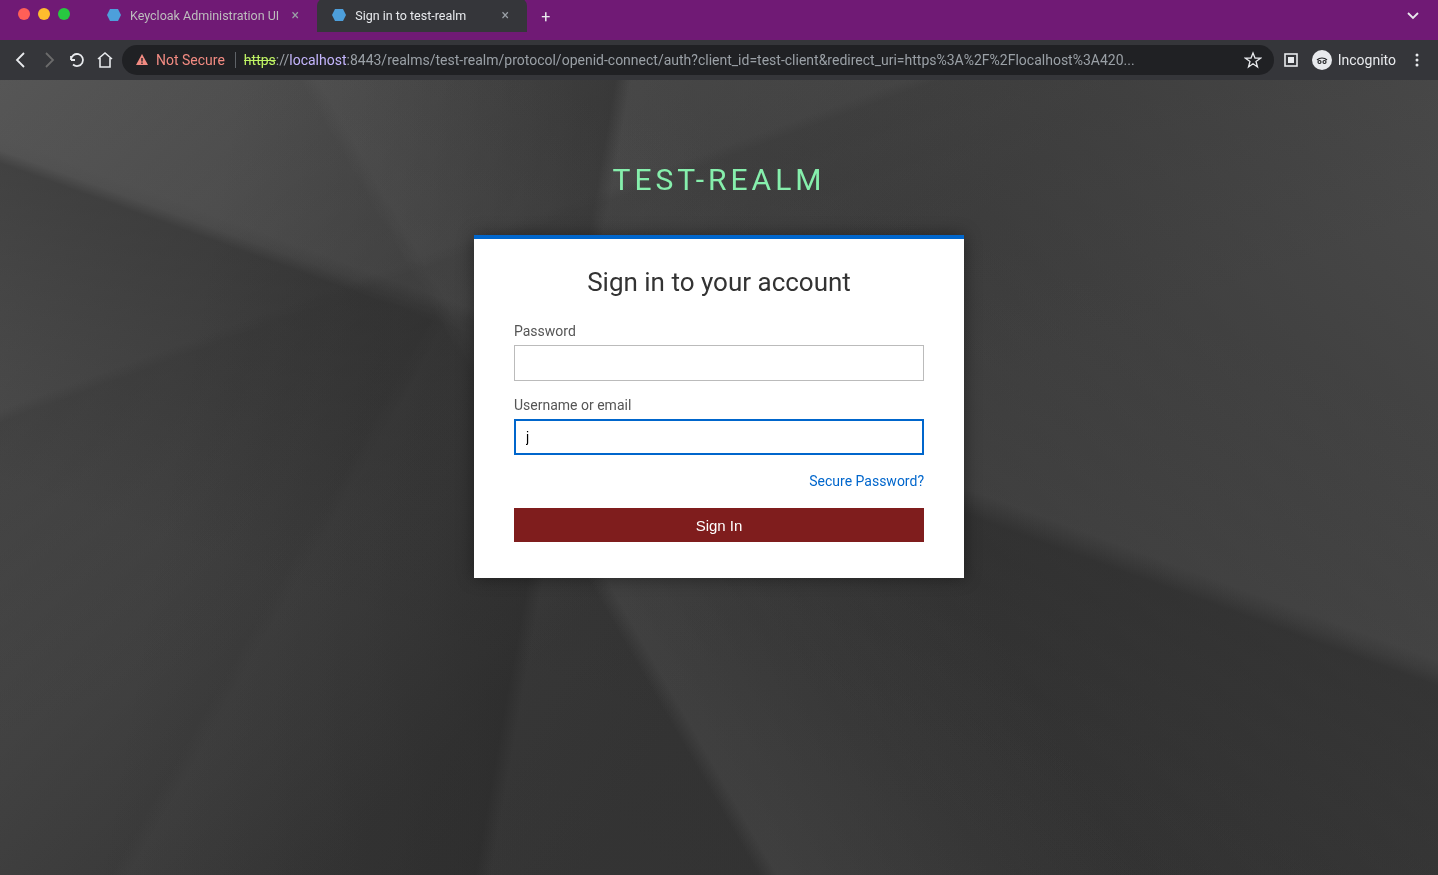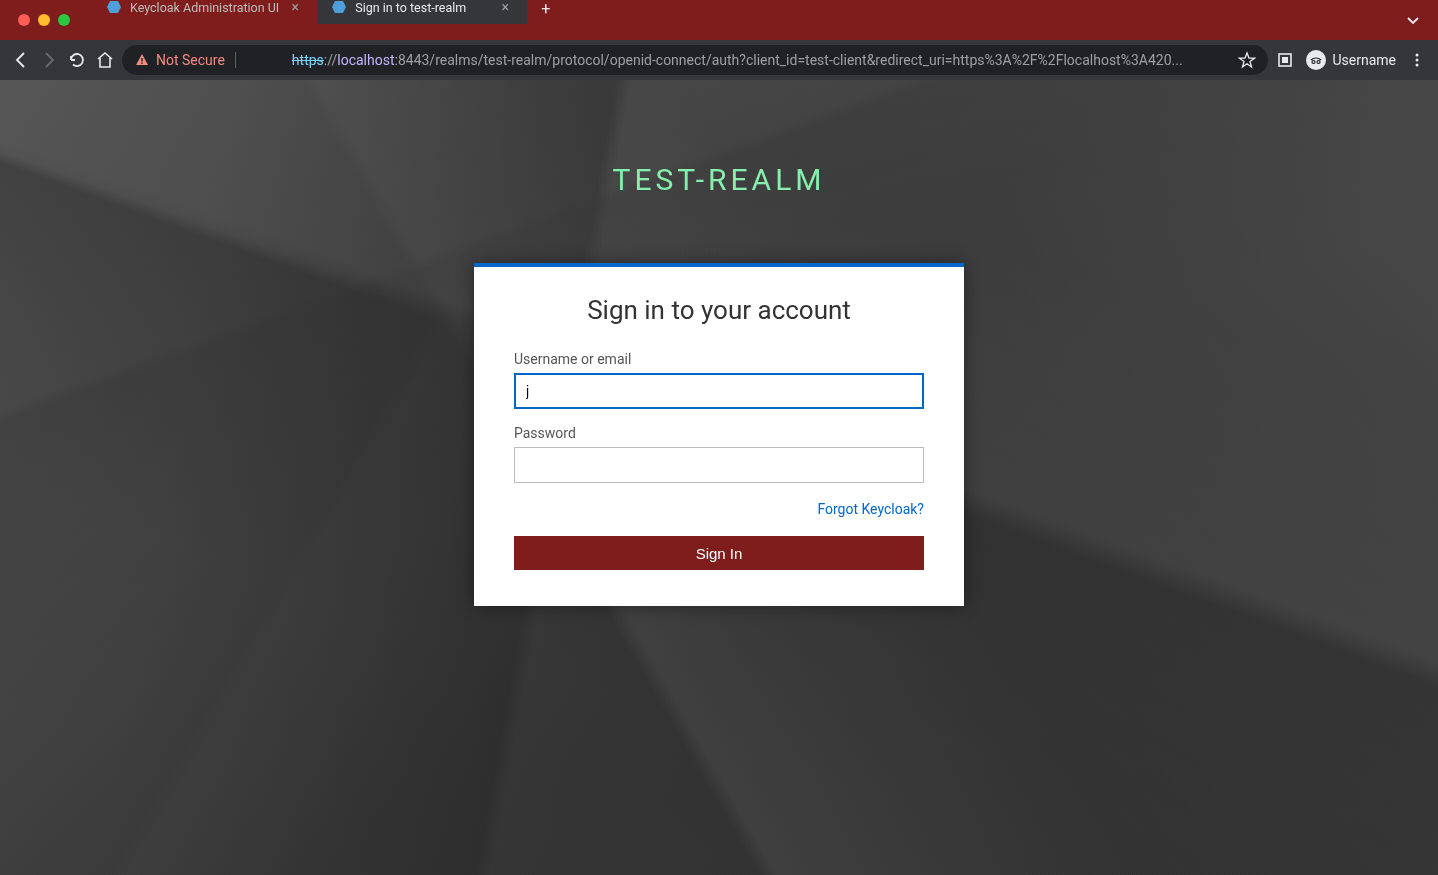--- a/index.html
+++ b/index.html
@@ -5,25 +5,24 @@
     * { margin: 0; padding: 0; box-sizing: border-box; }
     body {
       font-family: -apple-system, BlinkMacSystemFont, "Segoe UI", Roboto, sans-serif;
       width: 1438px;
       height: 875px;
       overflow: hidden;
       background: #000;
     }
     
     .browser-top {
-      background: #7f1d1d;
+      background: #701a75;
       height: 40px;
       display: flex;
-      align-items: center;
-      padding: 16px 8px;
+      padding: 8px 8px;
     }
     .traffic-lights {
       display: flex;
       gap: 8px;
       padding: 0 10px;
     }
     .traffic-light {
       width: 12px;
       height: 12px;
       border-radius: 50%;
@@ -128,21 +127,21 @@
       flex-shrink: 0;
       border-right: 1px solid #5f6368;
       padding-right: 10px;
     }
     .url-text {
       white-space: nowrap;
       overflow: hidden;
       text-overflow: ellipsis;
       flex: 1;
     }
-    .url-protocol { color: #7dd3fc; text-decoration: line-through; margin-left: 48px; }
+    .url-protocol { color: #bef264; text-decoration: line-through; }
     .url-host { color: #c4b5fd; }
     .url-rest { color: #9aa0a6; }
     .star-btn { color: #e8eaed; flex-shrink: 0; }
     .incognito-badge {
       display: flex;
       align-items: center;
       gap: 6px;
       color: #e8eaed;
       font-size: 14px;
       padding: 0 4px;
@@ -196,21 +195,21 @@
       text-align: center;
       color: #86efac;
       font-size: 30px;
       font-weight: 400;
       letter-spacing: 4px;
       padding-top: 82px;
     }
     .login-card {
       position: relative;
       width: 490px;
-      margin: 66px auto 0;
+      margin: 38px auto 0;
       background: #fff;
       border-top: 4px solid #06c;
       box-shadow: 0 0 16px rgba(0,0,0,0.4);
       padding: 28px 40px 36px;
     }
     .login-header {
       text-align: center;
       font-size: 26px;
       font-weight: 400;
       color: #333;
@@ -336,47 +335,47 @@
         <rect x="3" y="3" width="12" height="12" stroke="#e8eaed" stroke-width="1.6" fill="none"></rect>
         <rect x="6" y="6" width="6" height="6" fill="#e8eaed"></rect>
       </svg>
   </div>
   <div class="incognito-badge">
     <div class="incognito-icon">
       <svg width="14" height="14" viewBox="0 0 14 14">
           <path d="M2 7 Q4 5 7 5 Q10 5 12 7 M3 9 A1.5 1.5 0 1 0 6 9 A1.5 1.5 0 1 0 3 9 M8 9 A1.5 1.5 0 1 0 11 9 A1.5 1.5 0 1 0 8 9" stroke="#202124" stroke-width="1.2" fill="none"></path>
         </svg>
     </div>
-    <span>Username</span>
+    <span>Incognito</span>
   </div>
   <div class="toolbar-btn">
     <svg width="16" height="16" viewBox="0 0 16 16">
         <circle cx="8" cy="3" r="1.5" fill="#e8eaed"></circle>
         <circle cx="8" cy="8" r="1.5" fill="#e8eaed"></circle>
         <circle cx="8" cy="13" r="1.5" fill="#e8eaed"></circle>
       </svg>
   </div>
 </div>
 
 <div class="page">
   <div class="poly-bg"></div>
   <div class="realm-name">TEST-REALM</div>
 
   <div class="login-card">
     <h1 class="login-header">Sign in to your account</h1>
 
     <div class="form-group">
+      <label class="form-label">Password</label>
+      <input class="form-input" type="password" value="" style="">
+    </div>
+
+    <div class="form-group">
       <label class="form-label">Username or email</label>
       <input class="form-input focused" type="text" value="j" style="">
     </div>
 
-    <div class="form-group">
-      <label class="form-label">Password</label>
-      <input class="form-input" type="password" value="" style="">
-    </div>
-
     <div class="forgot-row">
-      <a href="#" class="forgot-link">Forgot Keycloak?</a>
+      <a href="#" class="forgot-link">Secure Password?</a>
     </div>
 
     <button class="signin-btn">Sign In</button>
   </div>
 </div>
 
 </body></html>

